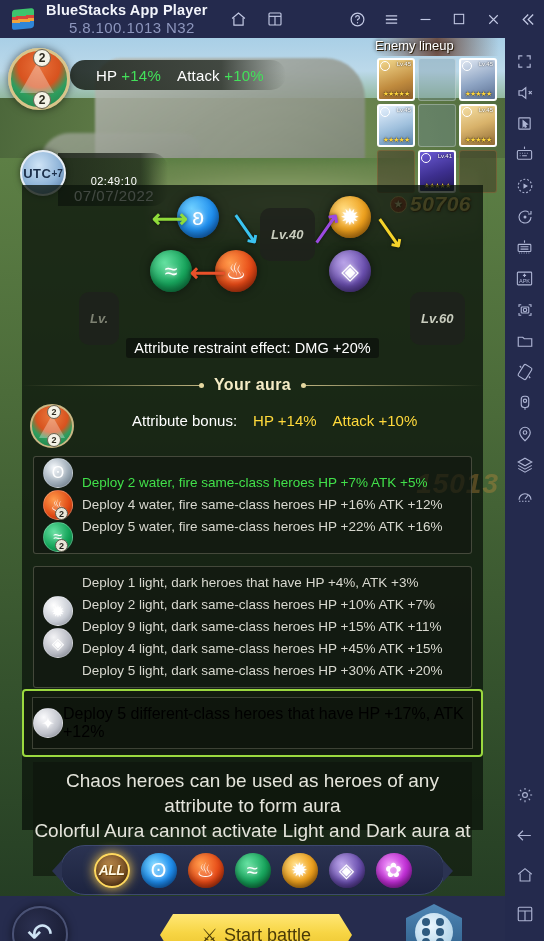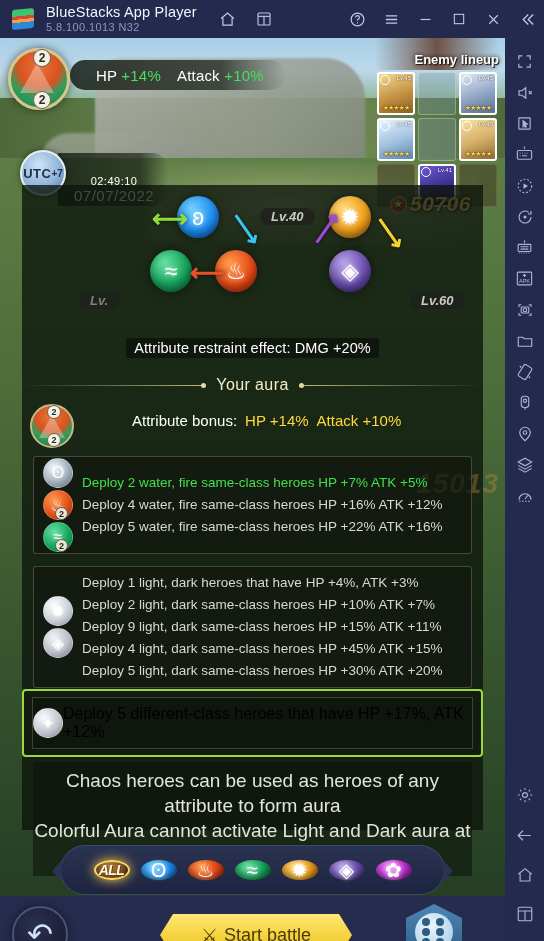--- a/index.html
+++ b/index.html
@@ -19,22 +19,22 @@
     display: flex; align-items: center;
   }
   .bs-logo {
     width: 22px; height: 20px; margin-left: 12px; position: relative;
     border-radius: 3px; overflow: hidden;
     background: linear-gradient(#3ec46d 0%, #3ec46d 34%, #d8453a 34%, #d8453a 50%,
                 #f0a33c 50%, #f0a33c 66%, #2f86d8 66%, #2f86d8 100%);
     transform: skewY(-6deg);
   }
   .bs-title-wrap { margin-left: 12px; line-height: 1.05; }
-  .bs-title { font-size: 14.5px; color: #f2f4fb; font-weight: normal; letter-spacing: .2px;}
-  .bs-ver { font-size: 11px; color: #8d96bd; letter-spacing: .4px; margin-top: 2px;}
+  .bs-title { font-size: 14.5px; color: #f2f4fb; font-weight: bold; letter-spacing: .2px;}
+  .bs-ver { font-size: 15px; color: #8d96bd; letter-spacing: .4px; margin-top: 2px; margin-left: 23px;}
   .tb-icons { display: flex; align-items: center; margin-left: 22px; gap: 18px; }
   .tb-right { position: absolute; right: 8px; top: 0; height: 38px;
               display: flex; align-items: center; gap: 16px; }
   .ticon { width: 18px; height: 18px; display: flex; align-items: center; justify-content: center;
            color: #c3c9e4; cursor: pointer; }
   .ticon svg { display: block; }
 
   
   .game {
     position: absolute; top: 38px; left: 0; width: 505px; height: 903px;
@@ -103,24 +103,24 @@
     border-radius:0 16px 16px 0; color:#fff; text-align:center;
   }
   .clock .c1 { font-size:11px; letter-spacing:.5px;margin-top:20px; }
   .clock .c2 { font-size:15px; letter-spacing:.5px; }
 
   
   .enemy {
     position:absolute; right:6px; top:0px; width:124px;
   }
   .enemy-title {
-    text-align:right; font-size:13px; font-weight:bold; color:#ffffff;
+    text-align:left; font-size:13px; font-weight:normal; color:#ffffff;
     text-shadow: 0 0 4px #000, 1px 1px 0 #3b2a12;
     background: linear-gradient(90deg, rgba(40,20,10,0), rgba(90,40,20,.75), rgba(40,20,10,0));
-    padding:14px 0 3px;
+    padding:0 0 3px;
   }
   .enemy-grid { display:grid; grid-template-columns: repeat(3, 38px); gap:3px; justify-content:center; margin-top:2px;}
   .ecard {
     width:38px; height:43px; border-radius:3px;
     background: rgba(120,150,160,.35); border:1px solid rgba(255,255,255,.28);
     position:relative; overflow:hidden;
   }
   .ecard.filled { border:2px solid #fff; background:#b9a06b; }
   .ecard.c1 { background: linear-gradient(160deg,#f3d98e,#c08b3e 60%,#8d5f2a); }
   .ecard.c2 { background: linear-gradient(160deg,#dfe7f2,#8fa5c4 55%,#5a6f92); }
@@ -169,61 +169,61 @@
   }
   .orb-water { background: radial-gradient(circle at 35% 30%, #6fd0ff 0%, #1f8ff0 55%, #0b4fa8 100%); }
   .orb-fire  { background: radial-gradient(circle at 35% 30%, #ff9a4a 0%, #e84b17 55%, #9c2408 100%); }
   .orb-wood  { background: radial-gradient(circle at 35% 30%, #64e0a0 0%, #17a55c 55%, #0a6234 100%); }
   .orb-light { background: radial-gradient(circle at 35% 30%, #ffd97a 0%, #f0a21e 55%, #a55f06 100%); }
   .orb-dark  { background: radial-gradient(circle at 35% 30%, #b9a3e8 0%, #6b50b0 55%, #3a2470 100%); }
   .orb-chaos { background: radial-gradient(circle at 35% 30%, #e986f5 0%, #c32fd8 55%, #7a1490 100%); }
   .arrow { position:absolute; font-size:25px; font-weight:bold; line-height:1;
            text-shadow: 0 0 4px rgba(0,0,0,.6); }
   .lvtag {
-    position:absolute; padding:1px 11px; border-radius:10px;
+    position:absolute; padding:19px 11px; border-radius:10px;
     background: rgba(30,33,28,.82); color:#c9cdbe; font-size:13px;
     font-style:italic; font-weight:bold;
   }
   .restraint {
     position:absolute; left:22px; top:302px; width:461px; text-align:center;
     color:#fff; font-size:14.5px; letter-spacing:.1px;
   }
   .restraint span { background: rgba(14,18,12,.82); padding:2px 8px; border-radius:3px;}
 
   
   .aura-head {
     position:absolute; left:22px; top:333px; width:461px; height:28px;
     display:flex; align-items:center; justify-content:center; gap:10px;
   }
   .aura-head .ln { flex:1; height:1px; background: linear-gradient(90deg, rgba(200,185,130,0), rgba(210,196,140,.9)); position:relative;}
   .aura-head .ln.r { background: linear-gradient(90deg, rgba(210,196,140,.9), rgba(200,185,130,0)); }
   .aura-head .ln:before { content:""; position:absolute; right:0; top:-2px; width:5px; height:5px;
       background:#e5d7a0; border-radius:50%; }
   .aura-head .ln.r:before { right:auto; left:0; }
-  .aura-head .t { color:#f5ecc6; font-size:16px; letter-spacing:.4px;}
+  .aura-head .t { color:#f5ecc6; font-size:16px; letter-spacing:.4px;font-weight:bold;}
 
   .aura-row {
     position:absolute; left:22px; top:366px; width:461px; height:42px;
     display:flex; align-items:center;
   }
   .aura-small {
     position:absolute; left:8px; top:0px; width:44px; height:44px; border-radius:50%;
     background: radial-gradient(circle at 50% 26%, #ea7a3e 0%, #d8531f 44%, #2f9d5e 64%, #1a7a45 100%);
     border:2px solid #c9b784;
   }
   .aura-small .tri { position:absolute; left:7px; top:9px; width:0;height:0;
     border-left:13px solid transparent; border-right:13px solid transparent;
     border-bottom:23px solid rgba(255,255,255,.3);}
   .aura-small .num { position:absolute; width:14px;height:14px;border-radius:50%;
     background:#f4f2e6;color:#2d2a20;font-size:9px;font-weight:bold;
     display:flex;align-items:center;justify-content:center;border:1px solid #6b6352;}
   .aura-small .n-top{left:15px;top:-1px;} .aura-small .n-bot{left:15px;bottom:-1px;}
   .aura-bonus {
     position:absolute; left:110px; top:8px; width:330px;
-    font-size:15px; color:#ffffff; display:flex; gap:8px; align-items:center;
+    font-size:15px; color:#ffffff; display:flex; gap:16px; align-items:center;
   }
   .aura-bonus .y { color:#ffd93b; }
 
   
   .ibox {
     position:absolute; left:33px; width:439px;
     background: rgba(18,24,16,.72);
     border:1px solid rgba(150,150,130,.38);
     border-radius:3px; display:flex; align-items:center;
   }
@@ -274,21 +274,21 @@
     border:1px solid #3d4870; border-radius:25px;
     display:flex; align-items:center; justify-content:center; gap:11px;
   }
   .filterbar:before, .filterbar:after {
     content:""; position:absolute; top:14px; width:0; height:0;
     border-top:11px solid transparent; border-bottom:11px solid transparent;
   }
   .filterbar:before { left:-9px; border-right:10px solid #2b3352; }
   .filterbar:after  { right:-9px; border-left:10px solid #2b3352; }
   .fbtn {
-    width:36px; height:20px; border-radius:50%; position:relative;
+    width:36px; height:35px; border-radius:50%; position:relative;
     display:flex; align-items:center; justify-content:center;
     font-size:20px; color:#fff; cursor:pointer;
     text-shadow:0 0 5px rgba(255,255,255,.85);
     box-shadow: inset 0 -3px 7px rgba(0,0,0,.4);
   }
   .fbtn.all {
     background: radial-gradient(circle at 40% 35%, #b98b4e, #7a4f24 70%, #4e3015);
     border:2px solid #ffd95e; box-shadow: 0 0 12px #ffce4a, inset 0 -3px 7px rgba(0,0,0,.4);
     font-size:14px; font-weight:bold; font-style:italic; letter-spacing:-.5px;
     color:#fff8e2; text-shadow:0 0 4px #8a5a14, 1px 1px 0 #5c3a0c;

